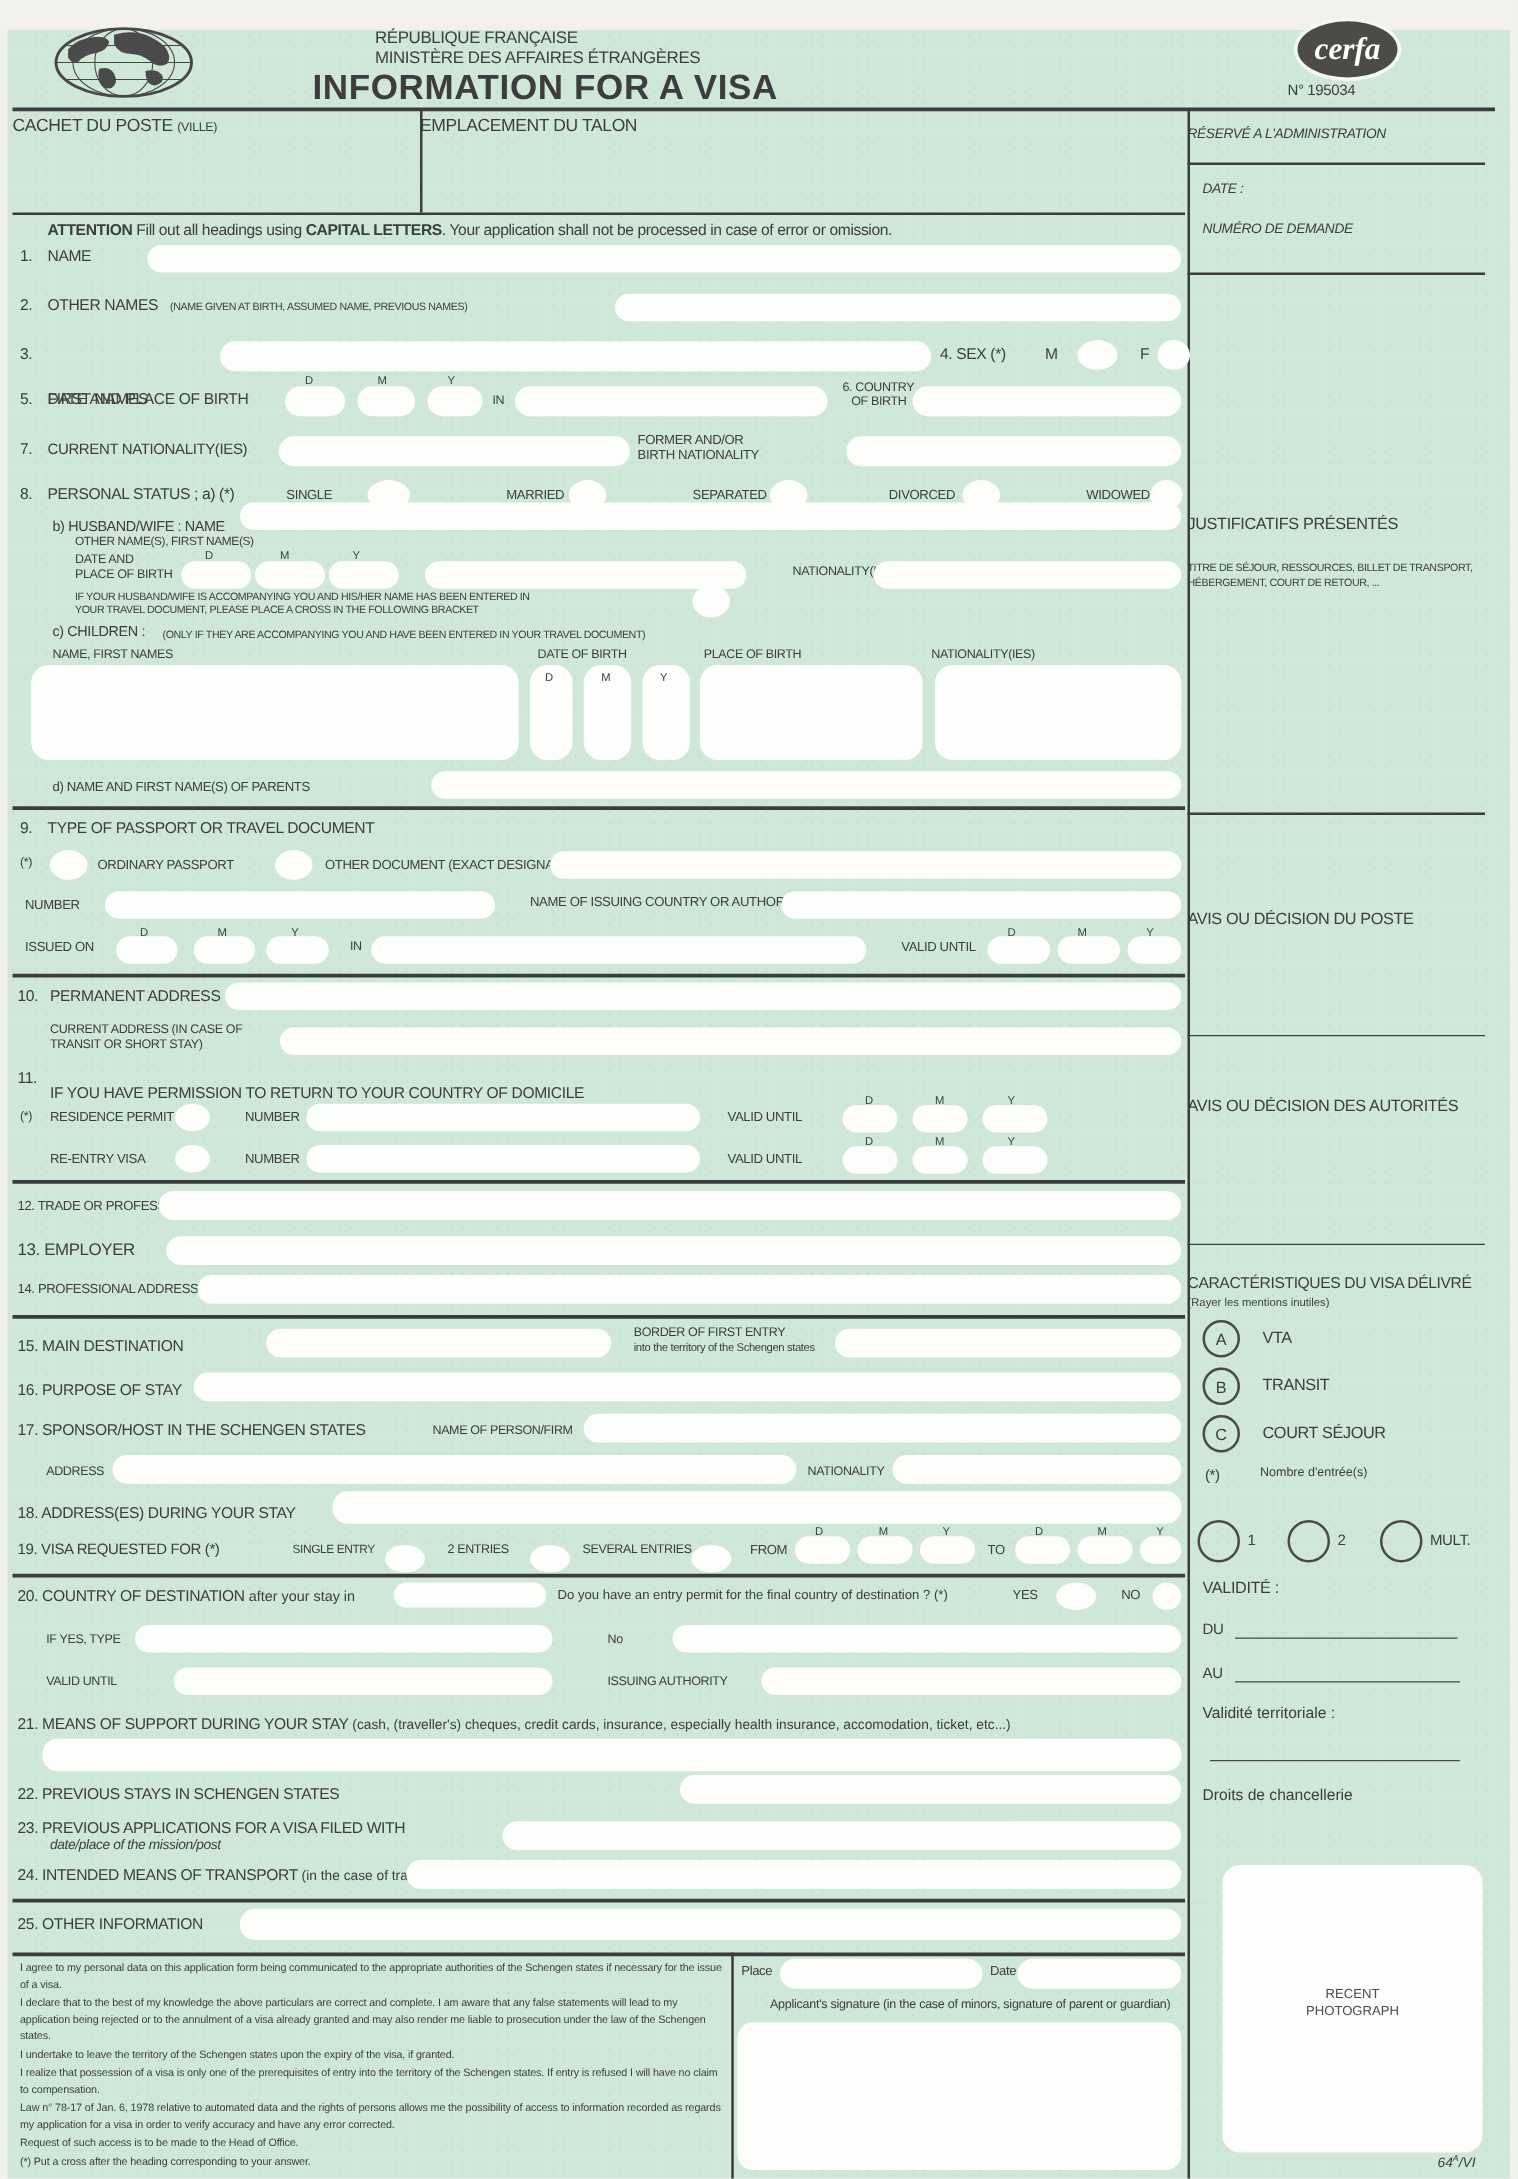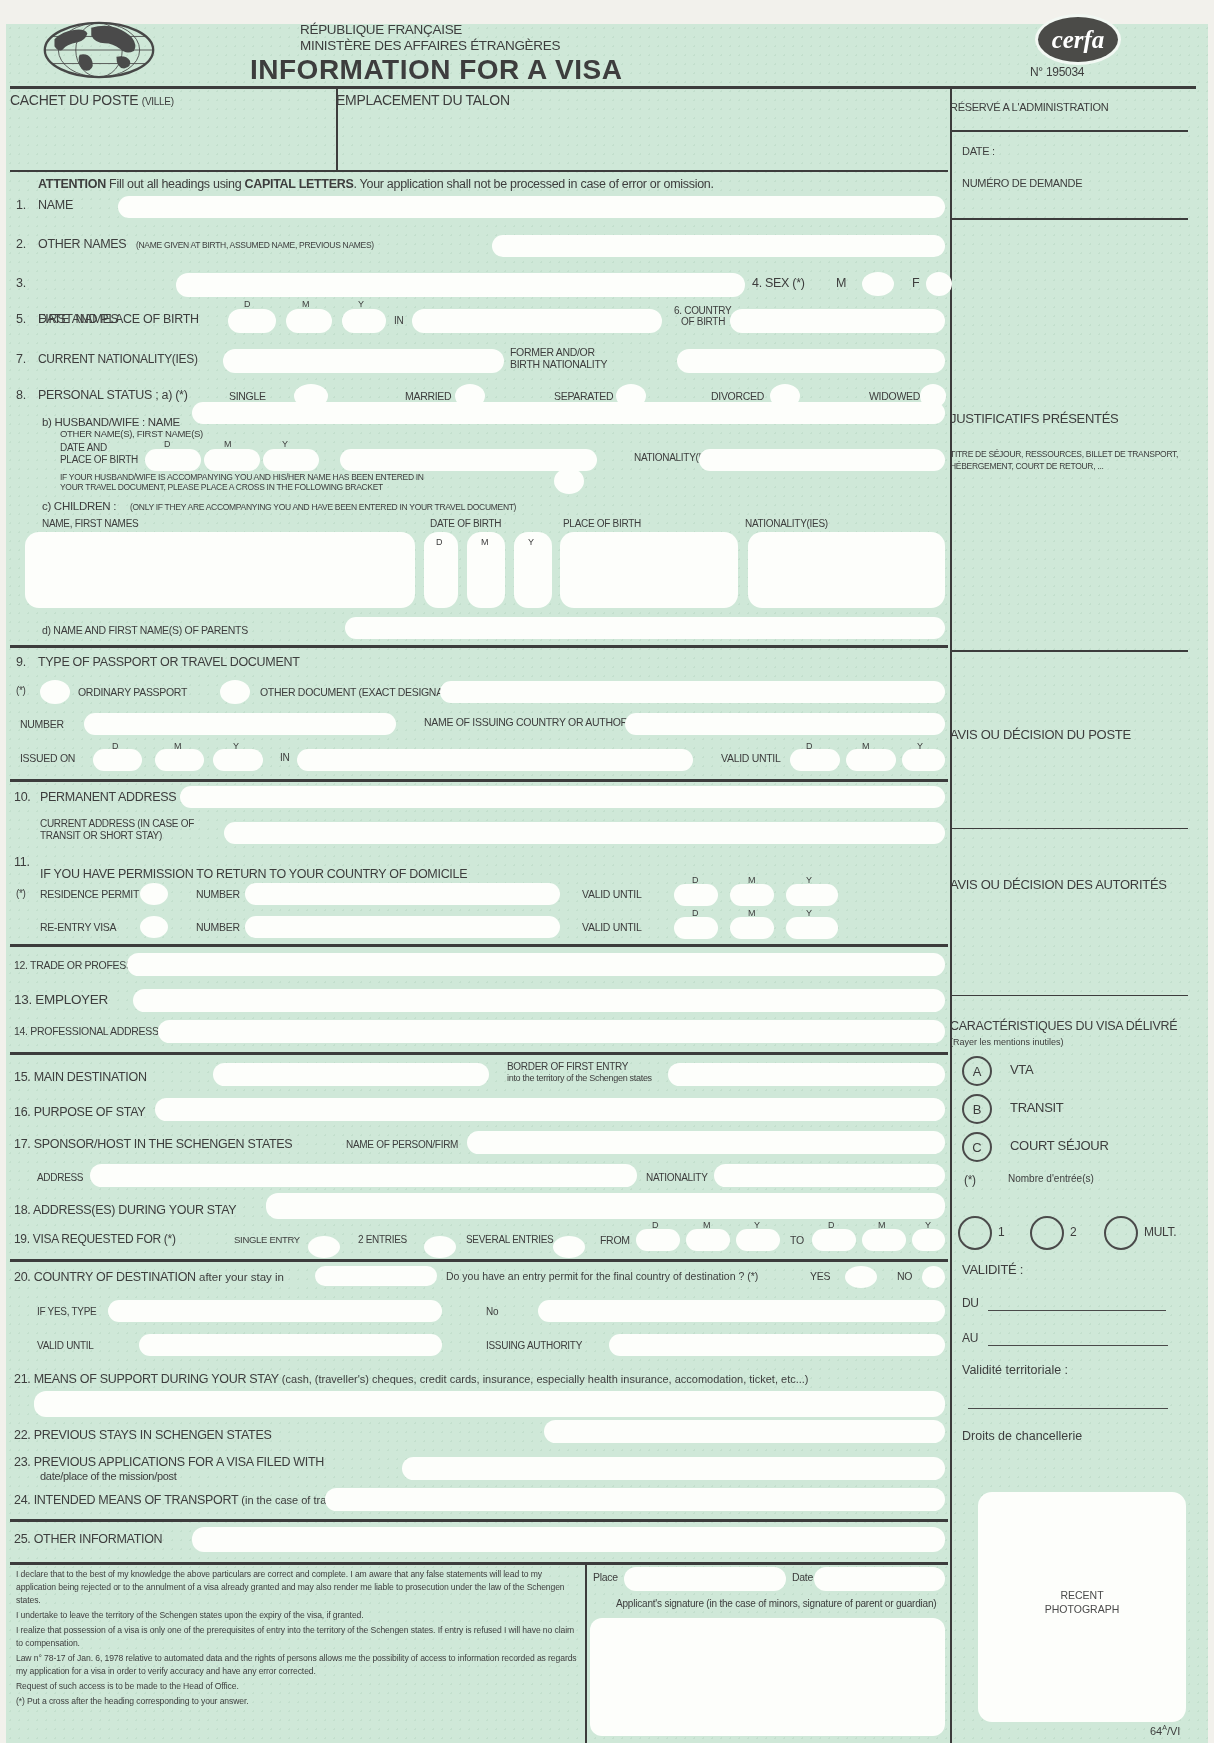--- a/index.html
+++ b/index.html
@@ -4,21 +4,21 @@
 <style>
   html,body{margin:0;padding:0;}
   .page{position:relative;width:1214px;height:1743px;background:#f2f1ec;overflow:hidden;
         font-family:"Liberation Sans", sans-serif;color:#3a3a3a;}
   .paper{position:absolute;left:6px;top:24px;width:1202px;height:1719px;background:#cfe8d8;
          background-image:radial-gradient(#c3dfcd 1px, transparent 1px);background-size:9px 9px;}
   .t{position:absolute;white-space:nowrap;line-height:1.05;letter-spacing:-0.3px;color:#3d3d3d;font-size:12.5px;}
   .b{font-weight:bold;}
   .t14{font-size:14px;}
   .t13{font-size:13px;}
-  .t11{font-size:11px;}
+  .t11{font-size:11px;font-style:italic;}
   .t10{font-size:10px;}
   .t9{font-size:9px;}
   .t8{font-size:8.5px;}
   .ctr{text-align:left;}
   .pill{position:absolute;background:#fdfefb;border-radius:12px;height:22px;}
   .box{position:absolute;background:#fdfefb;border-radius:14px;}
   .oval{position:absolute;background:#fdfefb;border-radius:50%;width:30px;height:22px;}
   .ln{position:absolute;background:#3c3c3c;}
   .circ{position:absolute;border:2px solid #4a4a4a;border-radius:50%;background:transparent;
         display:flex;align-items:center;justify-content:center;font-size:13px;color:#3d3d3d;}
@@ -365,20 +365,21 @@
 
   <div class="ln" style="left:10px;top:1519px;width:938px;height:2.5px;"></div>
 
   <div class="t" style="left:14px;top:1533px;">25. OTHER INFORMATION</div>
   <div class="pill" style="left:192px;top:1527px;width:753px;height:25px;"></div>
 
   <div class="ln" style="left:10px;top:1562px;width:938px;height:2.5px;"></div>
   <div class="ln" style="left:585px;top:1562px;width:1.5px;height:181px;"></div>
 
   <div class="decl" style="position:absolute;left:16px;top:1568px;width:562px;">
+    <p>I agree to my personal data on this application form being communicated to the appropriate authorities of the Schengen states if necessary for the issue of a visa.</p>
     <p>I declare that to the best of my knowledge the above particulars are correct and complete. I am aware that any false statements will lead to my application being rejected or to the annulment of a visa already granted and may also render me liable to prosecution under the law of the Schengen states.</p>
     <p>I undertake to leave the territory of the Schengen states upon the expiry of the visa, if granted.</p>
     <p>I realize that possession of a visa is only one of the prerequisites of entry into the territory of the Schengen states. If entry is refused I will have no claim to compensation.</p>
     <p>Law n° 78-17 of Jan. 6, 1978 relative to automated data and the rights of persons allows me the possibility of access to information recorded as regards my application for a visa in order to verify accuracy and have any error corrected.</p>
     <p>Request of such access is to be made to the Head of Office.</p>
     <p>(*) Put a cross after the heading corresponding to your answer.</p>
   </div>
 
   <div class="t" style="left:593px;top:1572px;font-size:10.5px;">Place</div>
   <div class="pill" style="left:624px;top:1567px;width:162px;height:24px;"></div>

